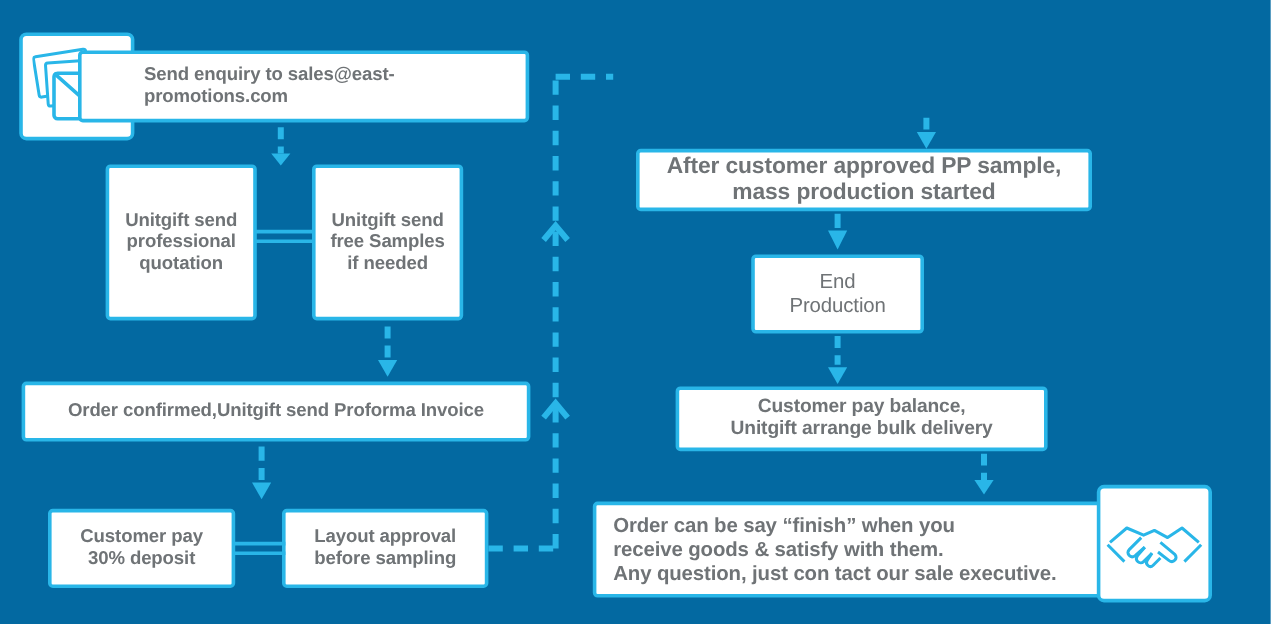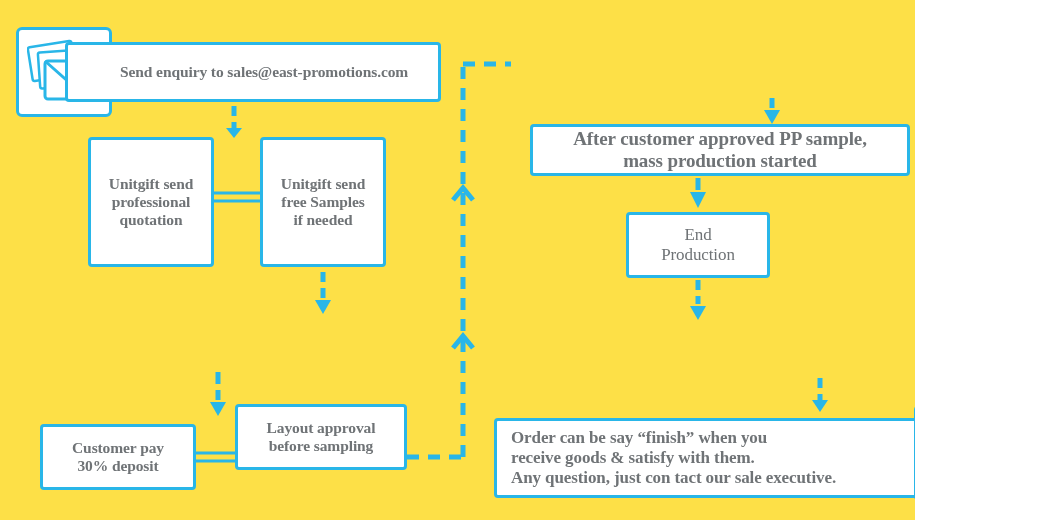--- a/index.html
+++ b/index.html
@@ -2,24 +2,24 @@
 <html><head>
 <meta charset="utf-8">
 <style>
   html, body {
     margin: 0;
     padding: 0;
     background: #ffffff;
   }
   #canvas {
     position: relative;
-    width: 915px;
+    width: 1059px;
     height: 520px;
-    background: #fde047;
-    font-family: Liberation Serif, serif;
+    background: #0369a1;
+    font-family: Liberation Sans, sans-serif;
     overflow: hidden;
   }
   .box {
     position: absolute;
     box-sizing: border-box;
     border: 3px solid #29b6e8;
     border-radius: 4px;
     background: #ffffff;
     color: #6f7376;
     font-weight: bold;
@@ -89,33 +89,36 @@
     <line x1="0" y1="5" x2="50" y2="5" stroke="#29b6e8" stroke-width="3"></line>
     <line x1="0" y1="13" x2="50" y2="13" stroke="#29b6e8" stroke-width="3"></line>
   </svg>
 
   <svg class="arrow" style="left:311px; top:270px;" width="24" height="48">
     <line x1="12" y1="2" x2="12" y2="12" stroke="#29b6e8" stroke-width="5"></line>
     <line x1="12" y1="18" x2="12" y2="28" stroke="#29b6e8" stroke-width="5"></line>
     <polygon points="4,30 20,30 12,44" fill="#29b6e8"></polygon>
   </svg>
 
+  <div class="box" style="left:18px; top:318px; width:424px; height:50px; font-size:15.5px;">
+    <span class="txt">Order confirmed,Unitgift send Proforma Invoice</span>
+  </div>
 
   <svg class="arrow" style="left:206px; top:370px;" width="24" height="50">
     <line x1="12" y1="2" x2="12" y2="14" stroke="#29b6e8" stroke-width="5"></line>
     <line x1="12" y1="20" x2="12" y2="30" stroke="#29b6e8" stroke-width="5"></line>
     <polygon points="4,32 20,32 12,46" fill="#29b6e8"></polygon>
   </svg>
 
   <div class="box" style="left:40px; top:424px; width:156px; height:66px; font-size:15.5px;">
     <span class="txt">Customer pay
 30% deposit</span>
   </div>
 
-  <div class="box" style="left:235px; top:404px; width:172px; height:66px; font-size:15.5px;">
+  <div class="box" style="left:235px; top:424px; width:172px; height:66px; font-size:15.5px;">
     <span class="txt">Layout approval
 before sampling</span>
   </div>
 
   <svg class="connector" style="left:194px; top:448px;" width="44" height="18">
     <line x1="0" y1="5" x2="44" y2="5" stroke="#29b6e8" stroke-width="3"></line>
     <line x1="0" y1="13" x2="44" y2="13" stroke="#29b6e8" stroke-width="3"></line>
   </svg>
 
   <svg class="connector" style="left:405px; top:50px;" width="120" height="420">
@@ -150,20 +153,24 @@
     <span class="txt">End
 Production</span>
   </div>
 
   <svg class="arrow" style="left:686px; top:280px;" width="24" height="42">
     <line x1="12" y1="0" x2="12" y2="10" stroke="#29b6e8" stroke-width="5"></line>
     <line x1="12" y1="16" x2="12" y2="24" stroke="#29b6e8" stroke-width="5"></line>
     <polygon points="4,26 20,26 12,40" fill="#29b6e8"></polygon>
   </svg>
 
+  <div class="box" style="left:563px; top:322px; width:310px; height:54px; font-size:16px;">
+    <span class="txt">Customer pay balance,
+Unitgift arrange bulk delivery</span>
+  </div>
 
   <svg class="arrow" style="left:808px; top:378px;" width="24" height="36">
     <line x1="12" y1="0" x2="12" y2="10" stroke="#29b6e8" stroke-width="5"></line>
     <line x1="12" y1="16" x2="12" y2="22" stroke="#29b6e8" stroke-width="5"></line>
     <polygon points="4,22 20,22 12,34" fill="#29b6e8"></polygon>
   </svg>
 
   <div class="box" style="left:494px; top:418px; width:424px; height:80px; font-size:17px; justify-content:flex-end; padding-left:14px;">
     <span class="txt" style="text-align:left;">Order can be say “finish” when you
 receive goods &amp; satisfy with them.

